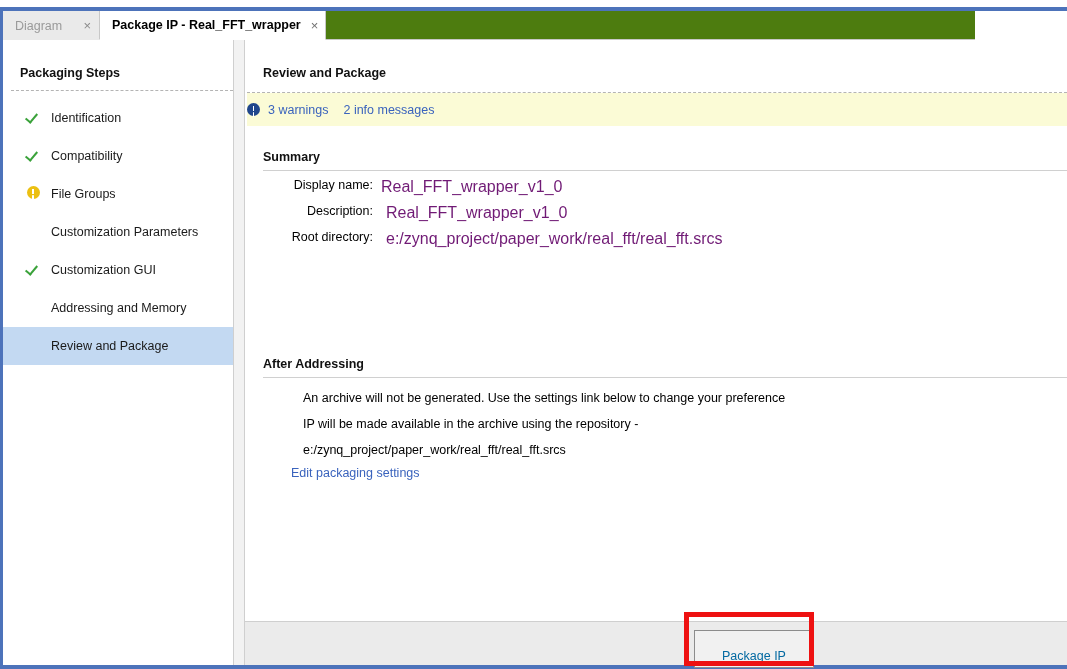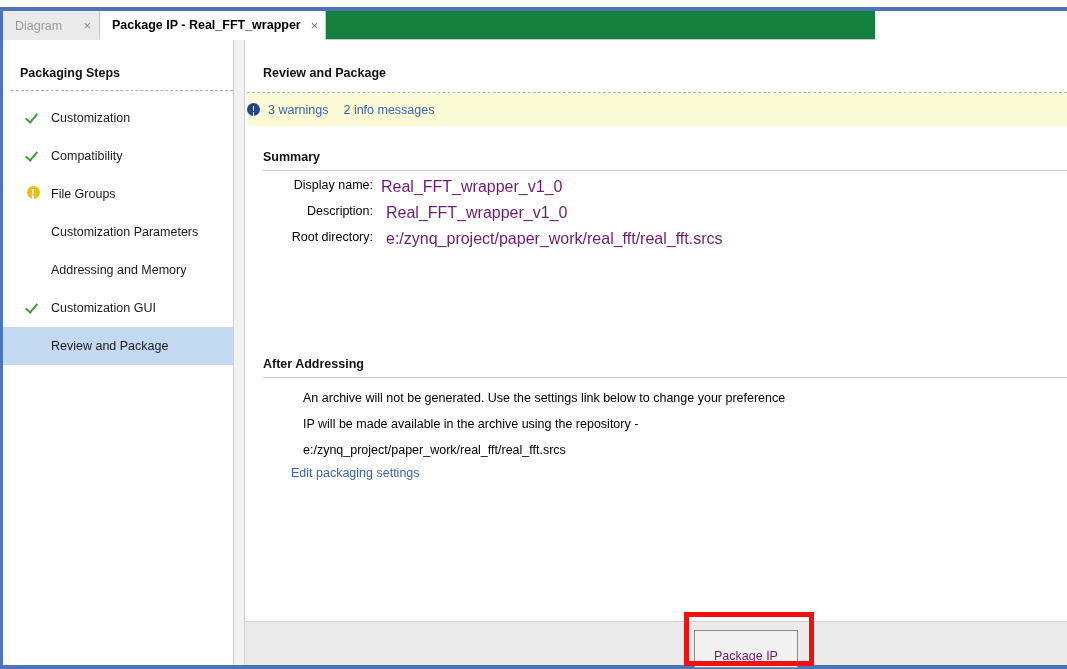--- a/index.html
+++ b/index.html
@@ -41,22 +41,22 @@
     position: absolute;
     left: 0; top: 7px;
     width: 3px; height: 662px;
     background: #4d73ba;
   }
 
   
   #tabbar {
     position: absolute;
     left: 3px; top: 11px;
-    width: 872px; height: 29px;
-    background: #15803d;
+    width: 972px; height: 29px;
+    background: #4d7c0f;
     border-bottom: 1px solid #c8c8c8;
     box-sizing: border-box;
   }
   .tab {
     position: absolute;
     top: 0;
     height: 29px;
     box-sizing: border-box;
     display: flex;
     align-items: center;
@@ -301,26 +301,26 @@
     position: absolute;
     left: 245px; top: 621px;
     width: 822px; height: 44px;
     background: #ebebeb;
     border-top: 1px solid #cfcfcf;
     box-sizing: border-box;
   }
   #package-btn {
     position: absolute;
     left: 449px; top: 8px;
-    width: 104px; height: 28px;
+    width: 120px; height: 28px;
     background: #f1f1f1;
     border: 1px solid #8c8c8c;
     font-family: "Liberation Sans", sans-serif;
     font-size: 12.5px;
-    color: #701a75;
+    color: #0369a1;
     cursor: pointer;
     padding: 18px;
   }
   #red-annotation {
     position: absolute;
     left: 684px; top: 612px;
     width: 130px; height: 54px;
     border: 5px solid #ee1111;
     box-sizing: border-box;
     pointer-events: none;
@@ -347,47 +347,47 @@
   </div>
 
   <div id="sidebar">
     <div id="sidebar-title">Packaging Steps</div>
     <div class="sidebar-dash"></div>
 
     <div id="steps">
 
       <div class="step">
         <span class="step-icon"><span class="check-icon"></span></span>
-        <span class="step-label">Customization</span>
+        <span class="step-label">Identification</span>
       </div>
 
       <div class="step">
         <span class="step-icon"><span class="check-icon"></span></span>
         <span class="step-label">Compatibility</span>
       </div>
 
       <div class="step">
         <span class="step-icon"><span class="warn-icon"></span></span>
         <span class="step-label">File Groups</span>
       </div>
 
       <div class="step">
         <span class="step-icon"></span>
         <span class="step-label">Customization Parameters</span>
       </div>
 
 
       <div class="step">
+        <span class="step-icon"><span class="check-icon"></span></span>
+        <span class="step-label">Customization GUI</span>
+      </div>
+
+      <div class="step">
         <span class="step-icon"></span>
         <span class="step-label">Addressing and Memory</span>
-      </div>
-
-      <div class="step">
-        <span class="step-icon"><span class="check-icon"></span></span>
-        <span class="step-label">Customization GUI</span>
       </div>
 
       <div class="step selected">
         <span class="step-icon"></span>
         <span class="step-label">Review and Package</span>
       </div>
 
     </div>
   </div>
 

